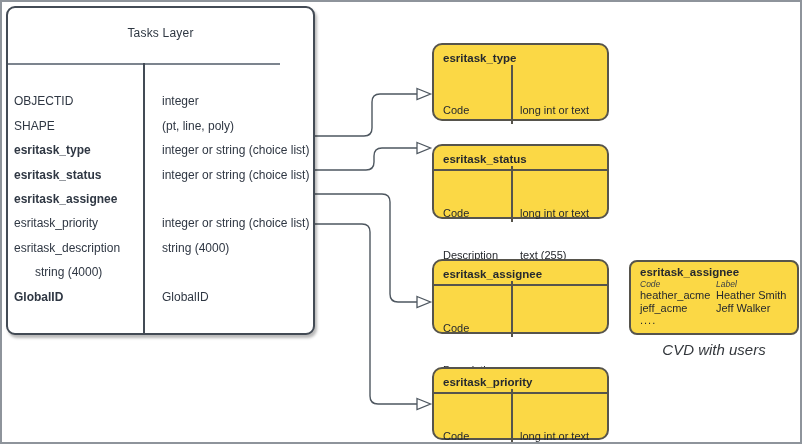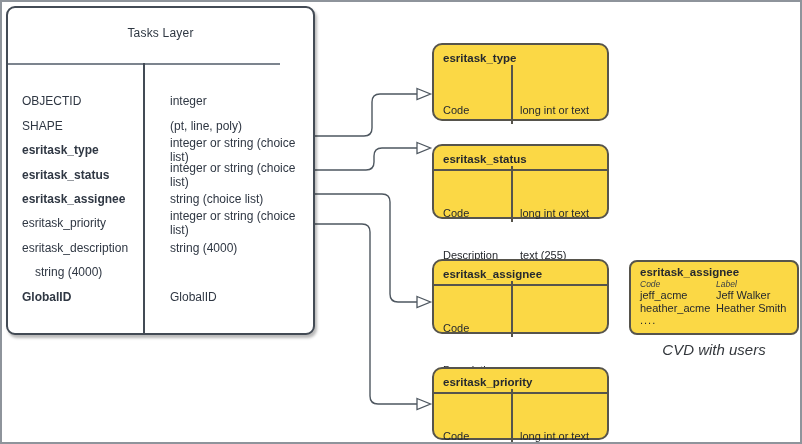--- a/index.html
+++ b/index.html
@@ -15,21 +15,21 @@
     box-shadow:2px 3px 3px rgba(0,0,0,0.28);
   }
   .etable-title{
     height:50px;display:flex;align-items:center;justify-content:center;
     font-size:12px;color:#2E3742;letter-spacing:.2px;
   }
   .etable-sep{position:absolute;left:0;top:55px;width:272px;height:1.5px;background:#7C848E;}
   .etable-div{position:absolute;left:135px;top:55px;bottom:0;width:1.5px;background:#434B55;}
   .etable-rows{position:absolute;top:81px;left:0;right:0;}
   .frow{display:flex;height:24.45px;align-items:center;font-size:12px;color:#2F3743;}
-  .fname{padding-left:14px;width:121px;box-sizing:content-box;}
+  .fname{padding-left:6px;width:121px;box-sizing:content-box;}
   .ftype{padding-left:27px;flex:1;}
   .frow.bold .fname{font-weight:bold;}
   
   .dbox{
     position:absolute;left:430px;width:177px;box-sizing:border-box;
     background:#FBD845;border:2px solid #56544C;border-radius:10px;color:#26292E;
   }
   .dbox-title{height:20px;display:flex;align-items:center;padding:3px 0 0 9px;
     font-weight:bold;font-size:11.5px;}
   .dbox-sep{height:1.5px;background:#56544C;}
@@ -91,21 +91,20 @@
       <div class="frow bold">
         <span class="fname">esritask_type</span>
         <span class="ftype">integer or string (choice list)</span>
       </div>
       <div class="frow bold">
         <span class="fname">esritask_status</span>
         <span class="ftype">integer or string (choice list)</span>
       </div>
       <div class="frow bold">
         <span class="fname">esritask_assignee</span>
-        <span class="ftype">string (choice list)</span>
       </div>
       <div class="frow">
         <span class="fname">esritask_priority</span>
         <span class="ftype">integer or string (choice list)</span>
       </div>
       <div class="frow">
         <span class="fname">esritask_description</span>
         <span class="ftype">string (4000)</span>
       </div>
       <div class="frow">
@@ -178,24 +177,24 @@
     </div>
   </div>
 
   <div class="cvd">
     <div class="cvd-title">esritask_assignee</div>
     <div class="cvd-headers">
       <span class="cvd-c1">Code</span>
       <span>Label</span>
     </div>
     <div class="cvd-row">
+      <span class="cvd-c1">heather_acme</span>
+      <span>Heather Smith</span>
+    </div>
+    <div class="cvd-row">
       <span class="cvd-c1">jeff_acme</span>
       <span>Jeff Walker</span>
     </div>
-    <div class="cvd-row">
-      <span class="cvd-c1">heather_acme</span>
-      <span>Heather Smith</span>
-    </div>
     <div class="cvd-more">....</div>
   </div>
   <div class="cvd-caption">CVD with users</div>
 
 </div>
 
 </body></html>

